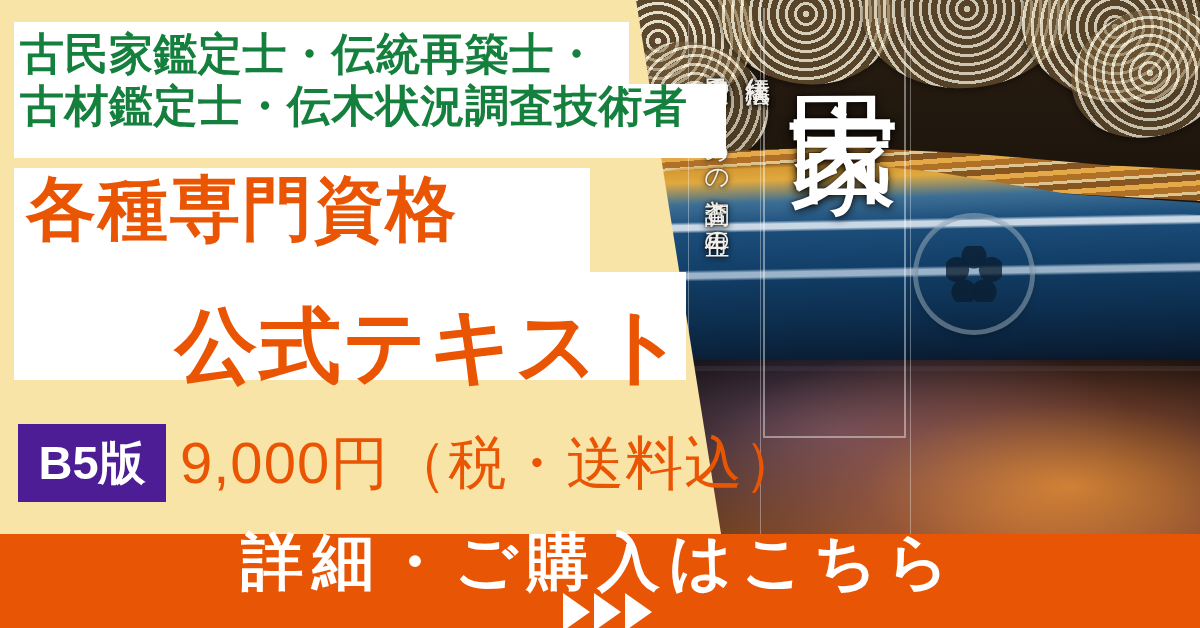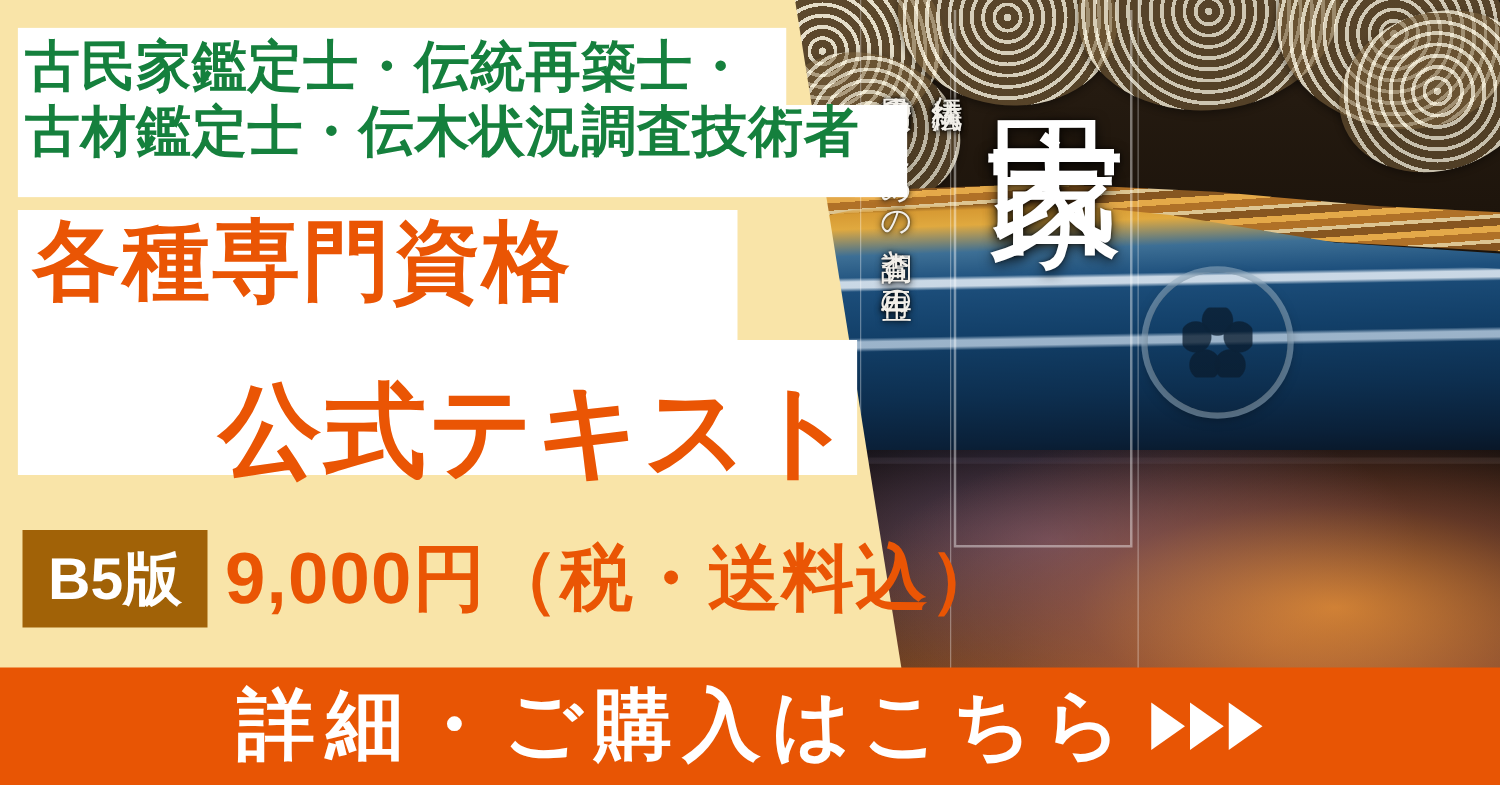--- a/index.html
+++ b/index.html
@@ -217,37 +217,37 @@
   .main-line2 {
     position:absolute; left:175px; top:285px;
     color:#ea5504;
     font-size:82px; line-height:1; font-weight:700; letter-spacing:2px;margin-top:20px;
   }
 
   
   .badge {
     position:absolute; left:18px; top:424px;
     width:148px; height:78px;
-    background:#a16207;
+    background:#4c1d95;
     display:flex; align-items:center; justify-content:center;
   }
   .badge span {
     color:#ffffff; font-size:47px; font-weight:700; letter-spacing:0;
   }
   .price {
     position:absolute; left:180px; top:428px;
     color:#ea5504;
-    font-size:58px; font-weight:700; letter-spacing:1px; line-height:70px;
+    font-size:58px; font-weight:400; letter-spacing:1px; line-height:70px;
   }
 
   
   .cta {
     position:absolute; left:0; top:534px; width:1200px; height:94px;
     background:#e85504;
-    display:flex; align-items:center; justify-content:center;
+    display:flex; align-items:center; justify-content:center;flex-direction:column;
   }
   .cta-text {
     color:#ffffff;
     font-size:62px; font-weight:700; letter-spacing:9px;
     white-space:nowrap; line-height:1;
   }
   .cta-arrows {
     display:inline-flex; align-items:center; gap:4px; margin-left:14px;
     vertical-align:middle;
   }

